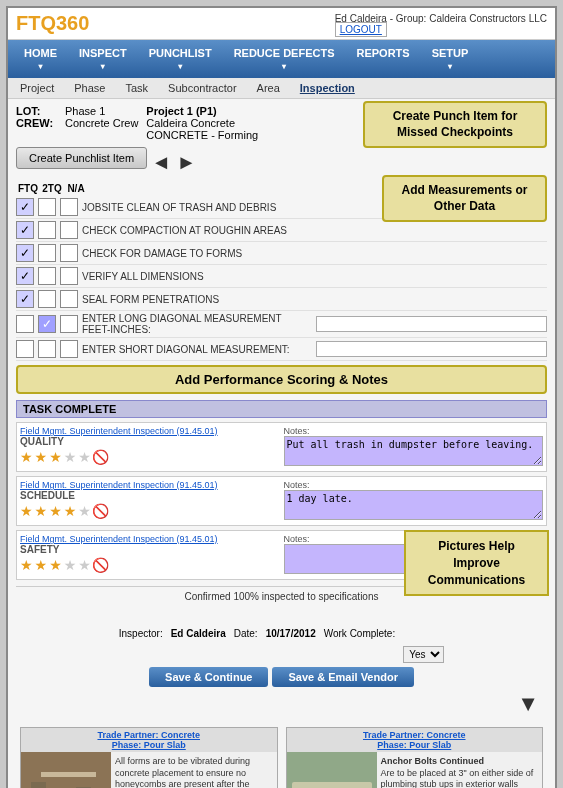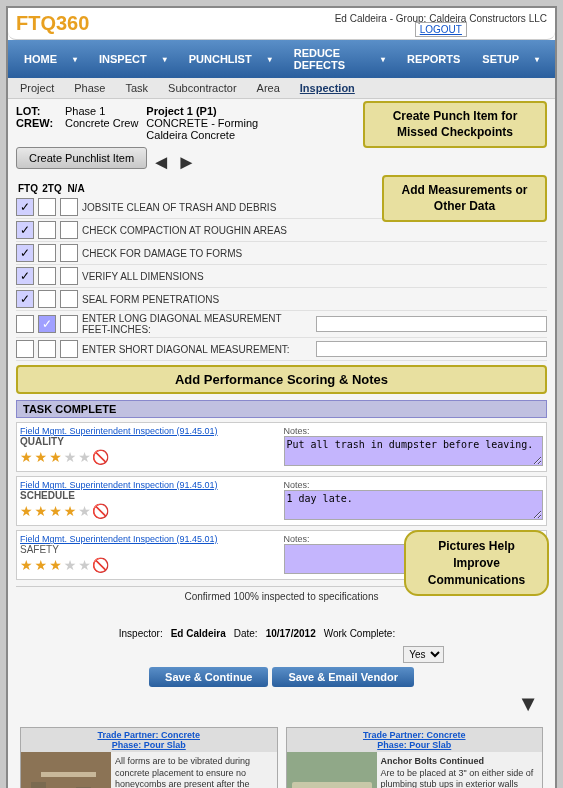--- a/index.html
+++ b/index.html
@@ -1,29 +1,29 @@
 <!DOCTYPE html>
 <html><head>
   <meta charset="utf-8">
   <style>
     * { box-sizing: border-box; margin: 0; padding: 0; }
     body { font-family: Arial, sans-serif; font-size: 11px; background: #c8c8c8; width: 563px; min-height: 788px; }
 
     .outer-border { background: #fff; border: 2px solid #888; margin: 6px; padding: 0; }
 
     
-    .header { background: #fff; padding: 4px 8px; display: flex; justify-content: space-between; align-items: center; border-bottom: 1px solid #ccc; border-radius: 8px; }
+    .header { background: #fff; padding: 4px 8px; display: flex; justify-content: space-between; align-items: center; border-bottom: 1px solid #ccc; }
     .logo { font-size: 20px; font-weight: bold; color: #1a3a6b; }
     .logo span { color: #e8a020; }
     .user-info { font-size: 10px; text-align: right; color: #333; }
     .logout-link { color: #1155cc; text-decoration: underline; cursor: pointer; font-size: 10px; border: 1px solid #aaa; padding: 1px 4px; }
 
     
     .nav-bar { background: linear-gradient(to bottom, #5a8fc8, #2a5f9e); padding: 3px 6px; display: flex; gap: 2px; }
-    .nav-item { color: #fff; font-size: 11px; font-weight: bold; padding: 4px 10px; cursor: pointer; border-radius: 3px; display: flex; align-items: center; gap: 16px; }
+    .nav-item { color: #fff; font-size: 11px; font-weight: bold; padding: 4px 10px; cursor: pointer; border-radius: 3px; display: flex; align-items: center; gap: 3px; flex-direction: column; }
     .nav-arrow { font-size: 8px; }
 
     
     .sub-nav { background: #e8e8e8; border-bottom: 1px solid #ccc; padding: 2px 8px; display: flex; gap: 12px; }
     .sub-nav-item { font-size: 11px; color: #333; cursor: pointer; padding: 2px 4px; }
     .sub-nav-item.active { color: #1a3a6b; text-decoration: underline; font-weight: bold; }
 
     
     .content { padding: 6px 8px; background: #f5f5f5; }
 
@@ -74,21 +74,21 @@
 <body>
 
 <div class="outer-border">
 
   <div class="header">
     <div class="logo">
       <span>FTQ</span><span style="color:#e8a020">360</span>
     </div>
     <div class="user-info">
       <div>Ed Caldeira  -  Group: Caldeira Constructors LLC</div>
-      <div style="text-align:center">
+      <div style="text-align:left">
         <span class="logout-link">LOGOUT</span>
       </div>
     </div>
   </div>
 
   <div class="nav-bar">
     <div class="nav-item">
       <span>HOME</span>
       <span class="nav-arrow">▾</span>
     </div>
@@ -130,22 +130,22 @@
           <span class="phase-label">LOT:</span>
           <span class="phase-value">Phase 1</span>
         </div>
         <div class="phase-row">
           <span class="phase-label">CREW:</span>
           <span class="phase-value">Concrete Crew</span>
         </div>
       </div>
       <div style="flex:1;">
         <div style="font-size:11px;font-weight:bold;">Project 1 (P1)</div>
+        <div style="font-size:11px;">Caldeira Concrete</div>
         <div style="font-size:11px;">CONCRETE - Forming</div>
-        <div style="font-size:11px;">Caldeira Concrete</div>
       </div>
 
       <div style="position:absolute; right:0; top:-4px; background:#e8e0a0; border:2px solid #b8a820; border-radius:4px; padding:6px 10px; font-size:12px; font-weight:bold; text-align:center; line-height:1.3; z-index:10; width:184px;">
         <span>Create Punch Item for<br>Missed Checkpoints</span>
       </div>
     </div>
 
     <div style="display:flex; align-items:center; margin-bottom:6px; position:relative;">
       <button class="punch-btn">Create Punchlist Item</button>
       <span style="font-size:20px; color:#333; margin-left:4px;">◄ ►</span>
@@ -259,37 +259,37 @@
           <div>
             <div style="font-size:9px; color:#555;">Notes:</div>
             <textarea class="notes-field" style="">1 day late.</textarea>
           </div>
         </div>
 
         <div style="position:relative;">
           <div class="scoring-row" style="display:grid; grid-template-columns:1fr 1fr; gap:4px;">
             <div>
               <div style="font-size:9px; color:#1155cc; text-decoration:underline;">Field Mgmt. Superintendent Inspection (91.45.01)</div>
-              <div style="font-size:10px; font-weight:normal; color:#555;">SAFETY</div>
+              <div style="font-size:10px; font-weight:bold; color:#555;">SAFETY</div>
               <div class="stars-row">
                 <span class="star filled">★</span>
                 <span class="star filled">★</span>
                 <span class="star filled">★</span>
                 <span class="star empty">★</span>
                 <span class="star empty">★</span>
                 <span class="no-icon">🚫</span>
               </div>
             </div>
             <div>
               <div style="font-size:9px; color:#555;">Notes:</div>
               <textarea class="notes-field" style=""></textarea>
             </div>
           </div>
 
-          <div style="position:absolute; right:-2px; top:0; background:#e8e0a0; border:2px solid #b8a820; border-radius:14px; padding:6px 8px; font-size:12px; font-weight:bold; text-align:center; line-height:1.4; z-index:20; width:145px;">
+          <div style="position:absolute; right:-2px; top:0; background:#e8e0a0; border:2px solid #b8a820; border-radius:0; padding:6px 8px; font-size:12px; font-weight:bold; text-align:center; line-height:1.4; z-index:20; width:145px;">
             <span>Pictures Help<br>Improve<br>Communications</span>
           </div>
         </div>
       </div>
     </div>
 
     <div class="confirm-section">
       <div class="confirm-text">Confirmed 100% inspected to specifications</div>
       <div class="confirm-row">
         <span>Inspector:</span>

